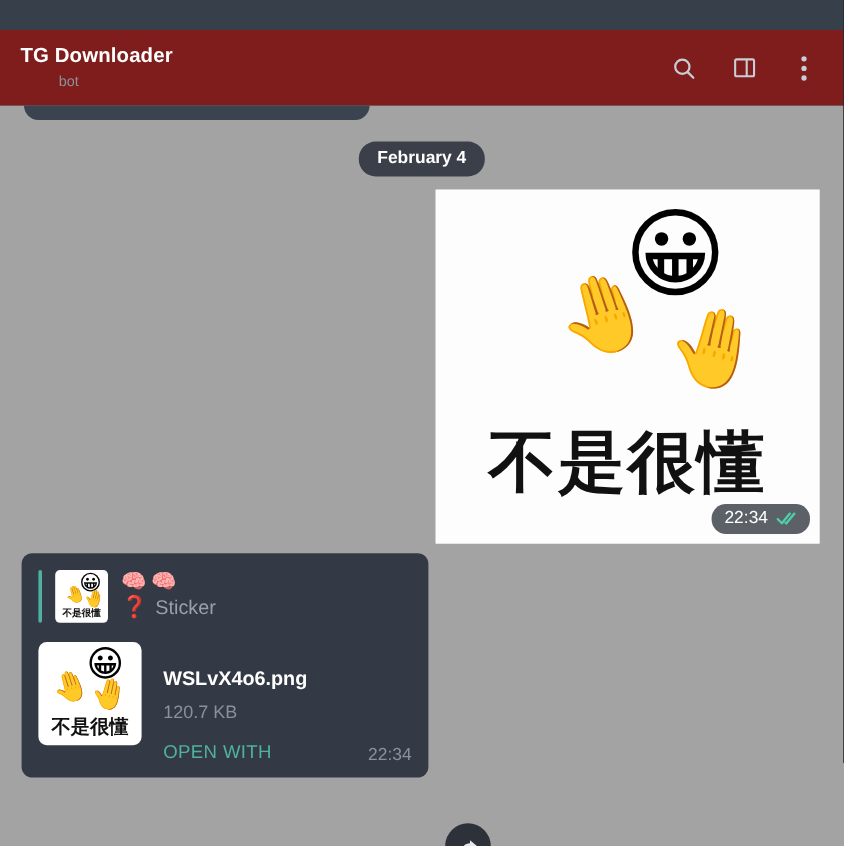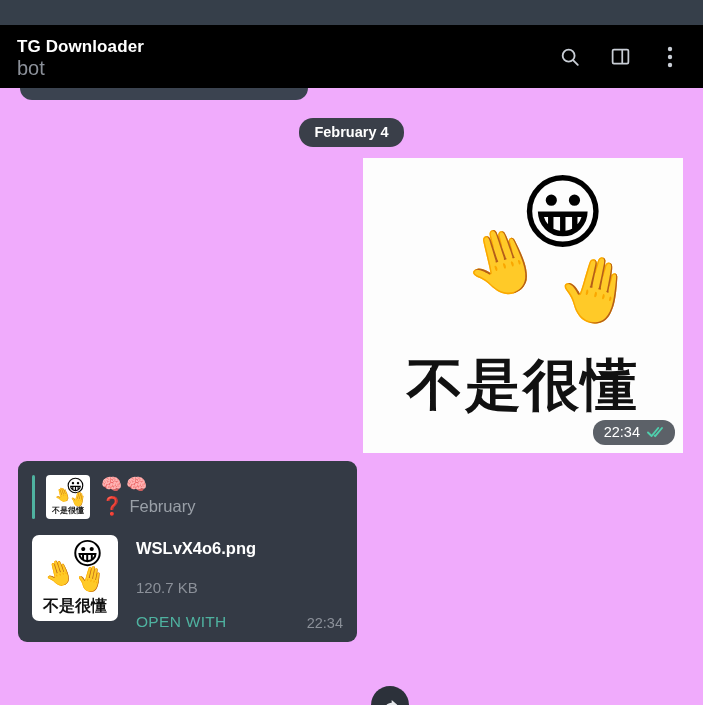--- a/index.html
+++ b/index.html
@@ -25,21 +25,21 @@
     height: 25px;
     background: #363f4a;
   }
 
   
   .header {
     position: absolute;
     top: 25px; left: 0;
     width: 703px;
     height: 63px;
-    background: #000000;
+    background: #7f1d1d;
     box-sizing: border-box;
     display: flex;
     align-items: center;
     padding: 0 14px 0 17px;
   }
   .header-titles {
     display: flex;
     flex-direction: column;
     justify-content: center;
     flex: 1;
@@ -48,24 +48,25 @@
   .header-title {
     color: #ffffff;
     font-size: 17px;
     font-weight: bold;
     line-height: 21px;
     letter-spacing: .1px;
     white-space: nowrap;
   }
   .header-subtitle {
     color: #8b9099;
-    font-size: 20px;
+    font-size: 12px;
     line-height: 19px;
     margin-top: 2px;
     white-space: nowrap;
+    margin-left: 32px;
   }
   .header-actions {
     display: flex;
     align-items: center;
     gap: 24px;
     padding-right: 6px;
   }
   .hicon {
     width: 26px;
     height: 26px;
@@ -75,21 +76,21 @@
     cursor: pointer;
   }
   .hicon svg { display: block; }
 
   
   .chat {
     position: absolute;
     top: 88px; left: 0;
     width: 703px;
     height: 617px;
-    background: #f0abfc;
+    background: #a3a3a3;
     overflow: hidden;
   }
 
   
   .cut-bubble {
     position: absolute;
     left: 20px;
     top: -40px;
     width: 288px;
     height: 52px;
@@ -284,26 +285,27 @@
     flex-direction: column;
     padding-top: 2px;
     min-width: 0;
   }
   .doc-name {
     color: #ffffff;
     font-size: 16.5px;
     font-weight: bold;
     line-height: 22px;
     white-space: nowrap;
+    margin-top: 18px;
   }
   .doc-size {
     color: #8b9099;
     font-size: 15px;
     line-height: 20px;
-    margin-top: 19px;
+    margin-top: 7px;
   }
   .doc-open {
     color: #4fb2a0;
     font-size: 15.5px;
     font-weight: normal;
     letter-spacing: .3px;
     line-height: 20px;
     margin-top: 14px;
     cursor: pointer;
     align-self: flex-start;
@@ -410,21 +412,21 @@
         <div class="reply-thumb">
           <span class="rt-hand-l">🤚</span>
           <span class="rt-face">😀</span>
           <span class="rt-hand-r">🤚</span>
           <span class="rt-cap">不是很懂</span>
         </div>
         <div class="reply-text">
           <div class="reply-emojis">🧠🧠</div>
           <div class="reply-label-row">
             <span class="reply-q">❓</span>
-            <span class="reply-kind">February</span>
+            <span class="reply-kind">Sticker</span>
           </div>
         </div>
       </div>
 
       <div class="doc-row">
         <div class="doc-thumb">
           <span class="dt-hand-l">🤚</span>
           <span class="dt-face">😀</span>
           <span class="dt-hand-r">🤚</span>
           <span class="dt-cap">不是很懂</span>

